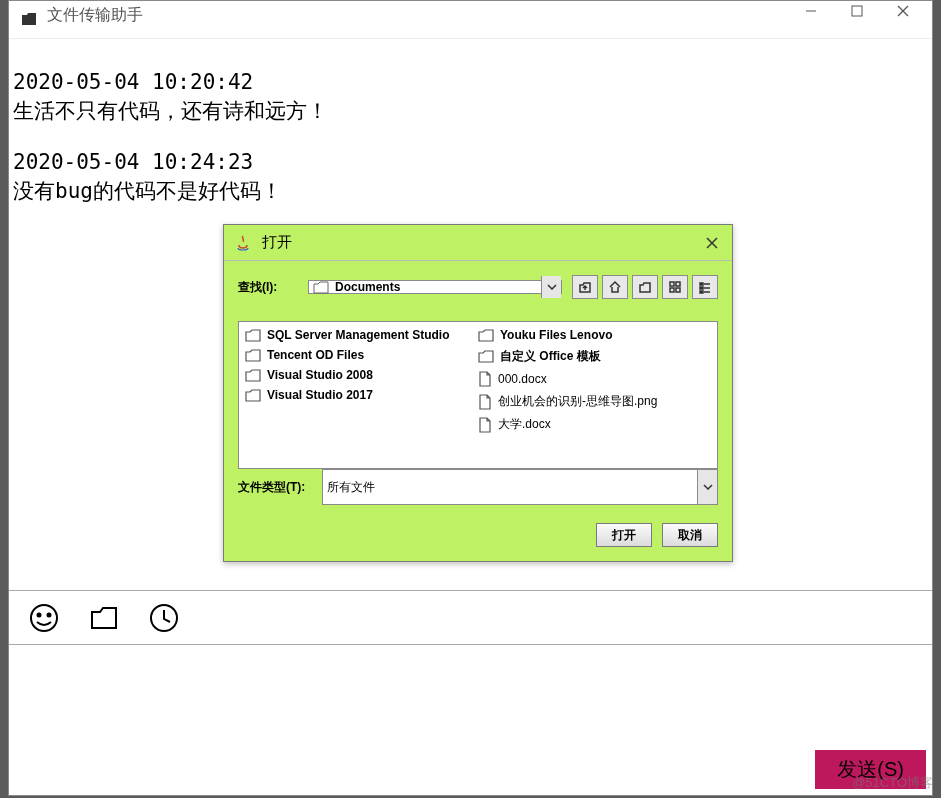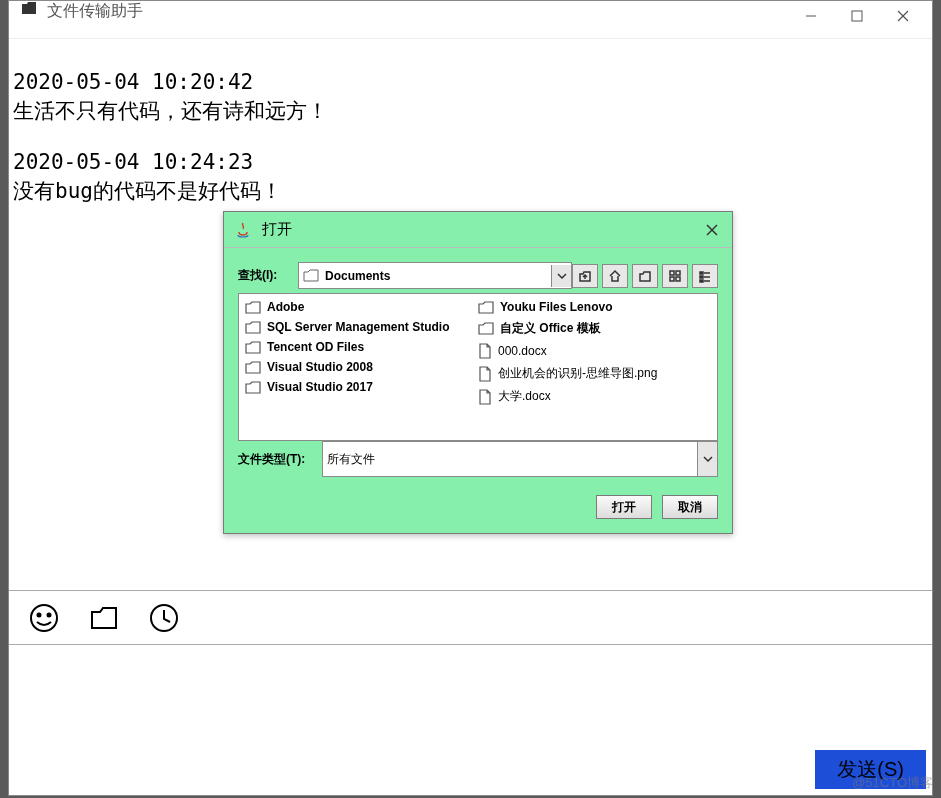--- a/index.html
+++ b/index.html
@@ -18,22 +18,22 @@
   width: 925px;
   height: 796px;
   background: #fff;
   border: 1px solid #888;
   display: flex;
   flex-direction: column;
 }
 .title-bar {
   height: 38px;
   display: flex;
-  align-items: flex-start;
-  padding: 0 6px 0 12px;
+  align-items: flex-end;
+  padding: 0 6px 12px 12px;
   gap: 10px;
   border-bottom: 1px solid #eee;
 }
 .title-bar .app-icon { width: 16px; height: 14px; }
 .title-bar .title { flex: 1; font-size: 16px; color: #555; }
 .win-ctrl { display: flex; gap: 0; }
 .win-btn { width: 46px; height: 30px; display: flex; align-items: center; justify-content: center; color: #666; font-size: 14px; cursor: pointer; }
 .chat-area {
   flex: 1;
   overflow: hidden;
@@ -60,66 +60,66 @@
   position: relative;
 }
 .send-bar {
   position: absolute;
   bottom: 6px;
   right: 6px;
 }
 .send-btn {
   padding: 6px 22px;
   font-size: 20px;
-  background: #1d4ed8;
+  background: #be185d;
   border: none;
   font-family: inherit;
 }
 .watermark {
   position: absolute;
   right: 8px;
   bottom: 6px;
   font-size: 13px;
   color: rgba(120,120,120,0.55);
   pointer-events: none;
 }
 
 
 .file-dialog {
   position: absolute;
   left: 223px;
-  top: 211px;
+  top: 224px;
   width: 510px;
-  background: #86efac;
+  background: #bef264;
   border: 1px solid #7a7a7a;
   box-shadow: 0 2px 6px rgba(0,0,0,0.25);
   font-size: 12px;
   color: #000;
 }
 .fd-title {
   height: 36px;
   display: flex;
   align-items: center;
   padding: 0 10px;
   gap: 10px;
   border-bottom: 1px solid #bbb;
 }
 .fd-title .java-icon { width:18px; height:18px; }
 .fd-title .t { flex:1; font-size:15px; }
 .fd-close { width:20px; height:20px; display:flex; align-items:center; justify-content:center; cursor:pointer; font-size:18px; }
 .fd-body { padding: 14px 14px 14px 14px; }
-.fd-row { display:flex; align-items:center; margin-bottom:4px; }
+.fd-row { display:flex; align-items:center; gap:10px; margin-bottom:22px; }
 .fd-label { font-weight:bold; font-size:12px; width:60px; text-align:left; white-space:nowrap; }
 .fd-loc-select {
   flex: 1;
   display: flex;
   align-items: center;
   border: 1px solid #8a8a8a;
   background: #fff;
-  height: 27px;
+  height: 14px;
   padding: 0 4px;
   gap: 6px;
   position: relative;
 }
 .folder-mini { width:16px; height:13px; }
 .fd-loc-select .sel-text { flex:1; font-weight:bold; }
 .fd-loc-select .dd { width:20px; height:22px; border-left:1px solid #8a8a8a; display:flex; align-items:center; justify-content:center; background:#e6e6e6; margin-right:-4px; }
 .fd-view-btns { display:flex; gap:4px; }
 .fd-vbtn { width:26px; height:24px; border:1px solid #8a8a8a; background:#e8e8e8; display:flex; align-items:center; justify-content:center; cursor:pointer; }
 .fd-vbtn svg { width:14px; height:14px; stroke:#333; fill:none; stroke-width:1.5; }
@@ -289,26 +289,20 @@
           </div>
       </div>
     </div>
 
     <div class="fd-list">
       <div class="fd-col" id="col1">
           <div class="fd-item">
             <span class="folder-mini"><svg viewBox="0 0 16 13">
                 <path d="M1 3 L5 3 L7 1 L15 1 L15 12 L1 12 Z" fill="none" stroke="#555" stroke-width="1.2"></path>
               </svg></span>
-            <span>Adobe</span>
-          </div>
-          <div class="fd-item">
-            <span class="folder-mini"><svg viewBox="0 0 16 13">
-                <path d="M1 3 L5 3 L7 1 L15 1 L15 12 L1 12 Z" fill="none" stroke="#555" stroke-width="1.2"></path>
-              </svg></span>
             <span>SQL Server Management Studio</span>
           </div>
           <div class="fd-item">
             <span class="folder-mini"><svg viewBox="0 0 16 13">
                 <path d="M1 3 L5 3 L7 1 L15 1 L15 12 L1 12 Z" fill="none" stroke="#555" stroke-width="1.2"></path>
               </svg></span>
             <span>Tencent OD Files</span>
           </div>
           <div class="fd-item">
             <span class="folder-mini"><svg viewBox="0 0 16 13">

